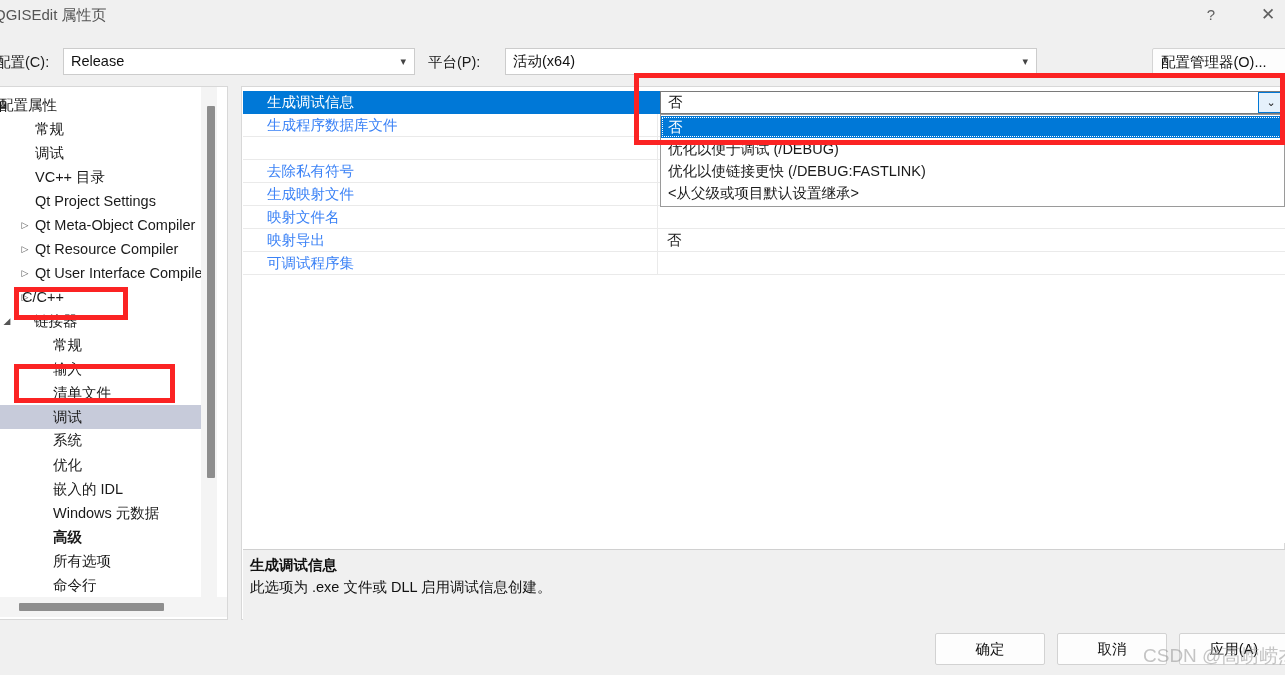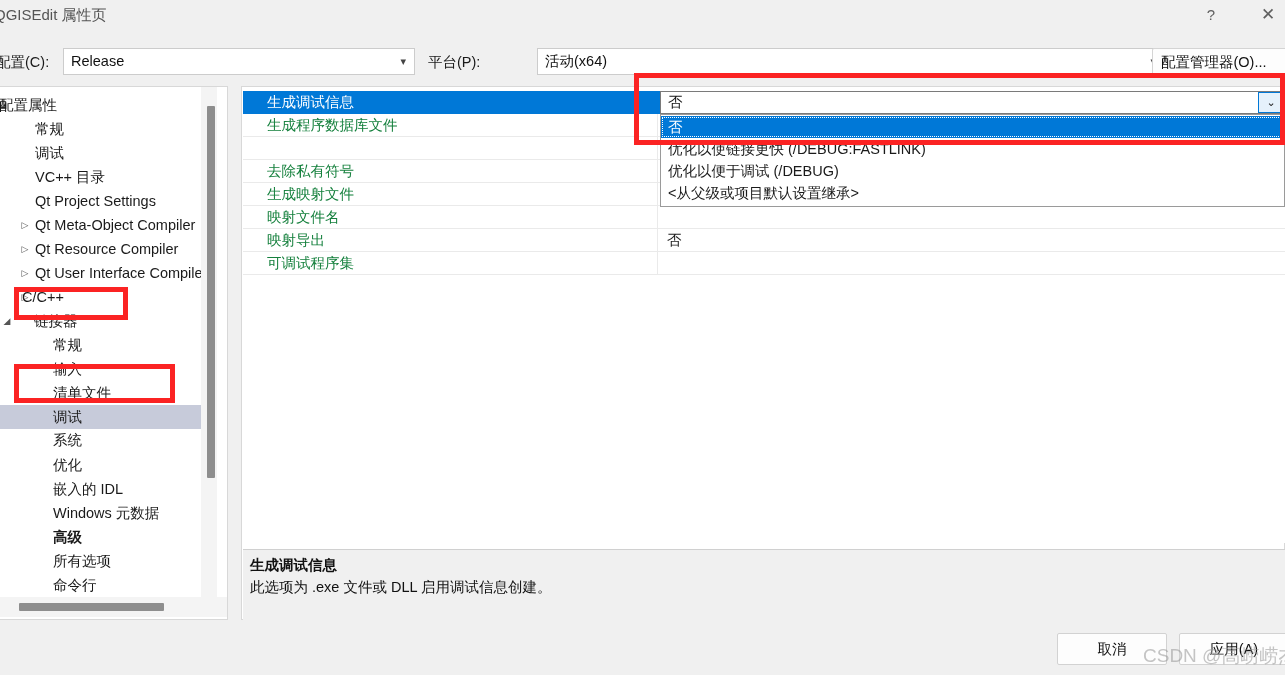--- a/index.html
+++ b/index.html
@@ -82,21 +82,21 @@
   }
   .combo .arrow {
     position: absolute;
     right: 8px; top: 0;
     height: 25px;
     line-height: 25px;
     font-size: 11px;
     color: #444;
   }
   #cfg-combo { left: 63px; top: 48px; width: 352px; }
-  #plat-combo { left: 505px; top: 48px; width: 628px; margin-left: 32px; }
+  #plat-combo { left: 505px; top: 48px; width: 532px; }
 
   .btn {
     position: absolute;
     background: #fdfdfd;
     border: 1px solid #d2d2d2;
     border-radius: 2px;
     box-sizing: border-box;
     text-align: center;
     font-size: 14.5px;
     color: #111;
@@ -203,21 +203,21 @@
     width: 1042px;
     height: 23px;
     border-bottom: 1px solid #eaeaea;
     box-sizing: border-box;
   }
   .grow .nm {
     position: absolute;
     left: 24px; top: 0;
     height: 22px; line-height: 22px;
     font-size: 14.5px;
-    color: #15803d;
+    color: #3b82f6;
     white-space: nowrap;
   }
   .grow .vl {
     position: absolute;
     left: 424px; top: 0;
     height: 22px; line-height: 22px;
     font-size: 14.5px;
     color: #1a1a1a;
     white-space: nowrap;
   }
@@ -471,22 +471,22 @@
           <div class="colsep"></div>
           <div class="nm">生成调试信息</div>
           <div class="vl">否</div>
         </div>
         <div class="editor" style="top: 3px;">
           <div class="eval">否</div>
           <div class="ebtn">⌄</div>
         </div>
         <div class="ddlist" style="top: 26px;">
           <div class="dditem sel">否</div>
+          <div class="dditem">优化以便于调试 (/DEBUG)</div>
           <div class="dditem">优化以使链接更快 (/DEBUG:FASTLINK)</div>
-          <div class="dditem">优化以便于调试 (/DEBUG)</div>
           <div class="dditem">&lt;从父级或项目默认设置继承&gt;</div>
         </div>
         <div class="grow" style="top: 26px;">
           <div class="colsep"></div>
           <div class="nm">生成程序数据库文件</div>
           <div class="vl"></div>
         </div>
         <div class="grow" style="top: 49px;">
           <div class="colsep"></div>
           <div class="vl"></div>
@@ -517,20 +517,21 @@
           <div class="vl"></div>
         </div>
       </div>
 
     <div class="descr">
       <div class="dtitle">生成调试信息</div>
       <div class="dbody">此选项为 .exe 文件或 DLL 启用调试信息创建。</div>
     </div>
   </div>
 
+  <div class="fbtn" id="ok-btn">确定</div>
   <div class="fbtn" id="cancel-btn">取消</div>
   <div class="fbtn" id="apply-btn">应用(A)</div>
 
   <div class="redbox" id="redbox-linker"></div>
   <div class="redbox" id="redbox-debug"></div>
   <div class="redbox" id="redbox-dropdown"></div>
 
   <div class="watermark">CSDN @高崂崂杰</div>
 </div>
 

